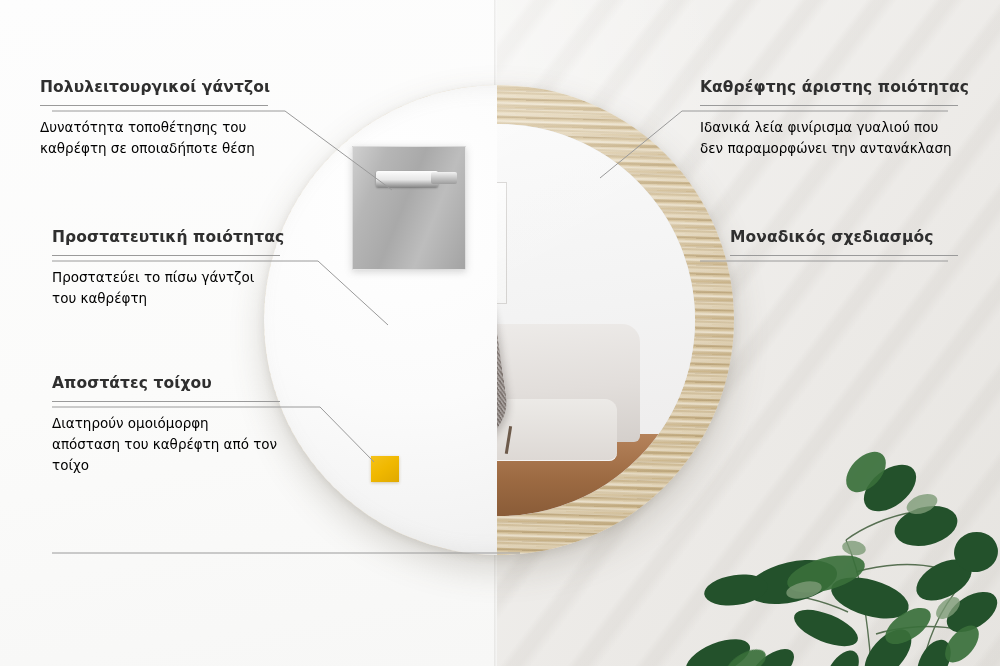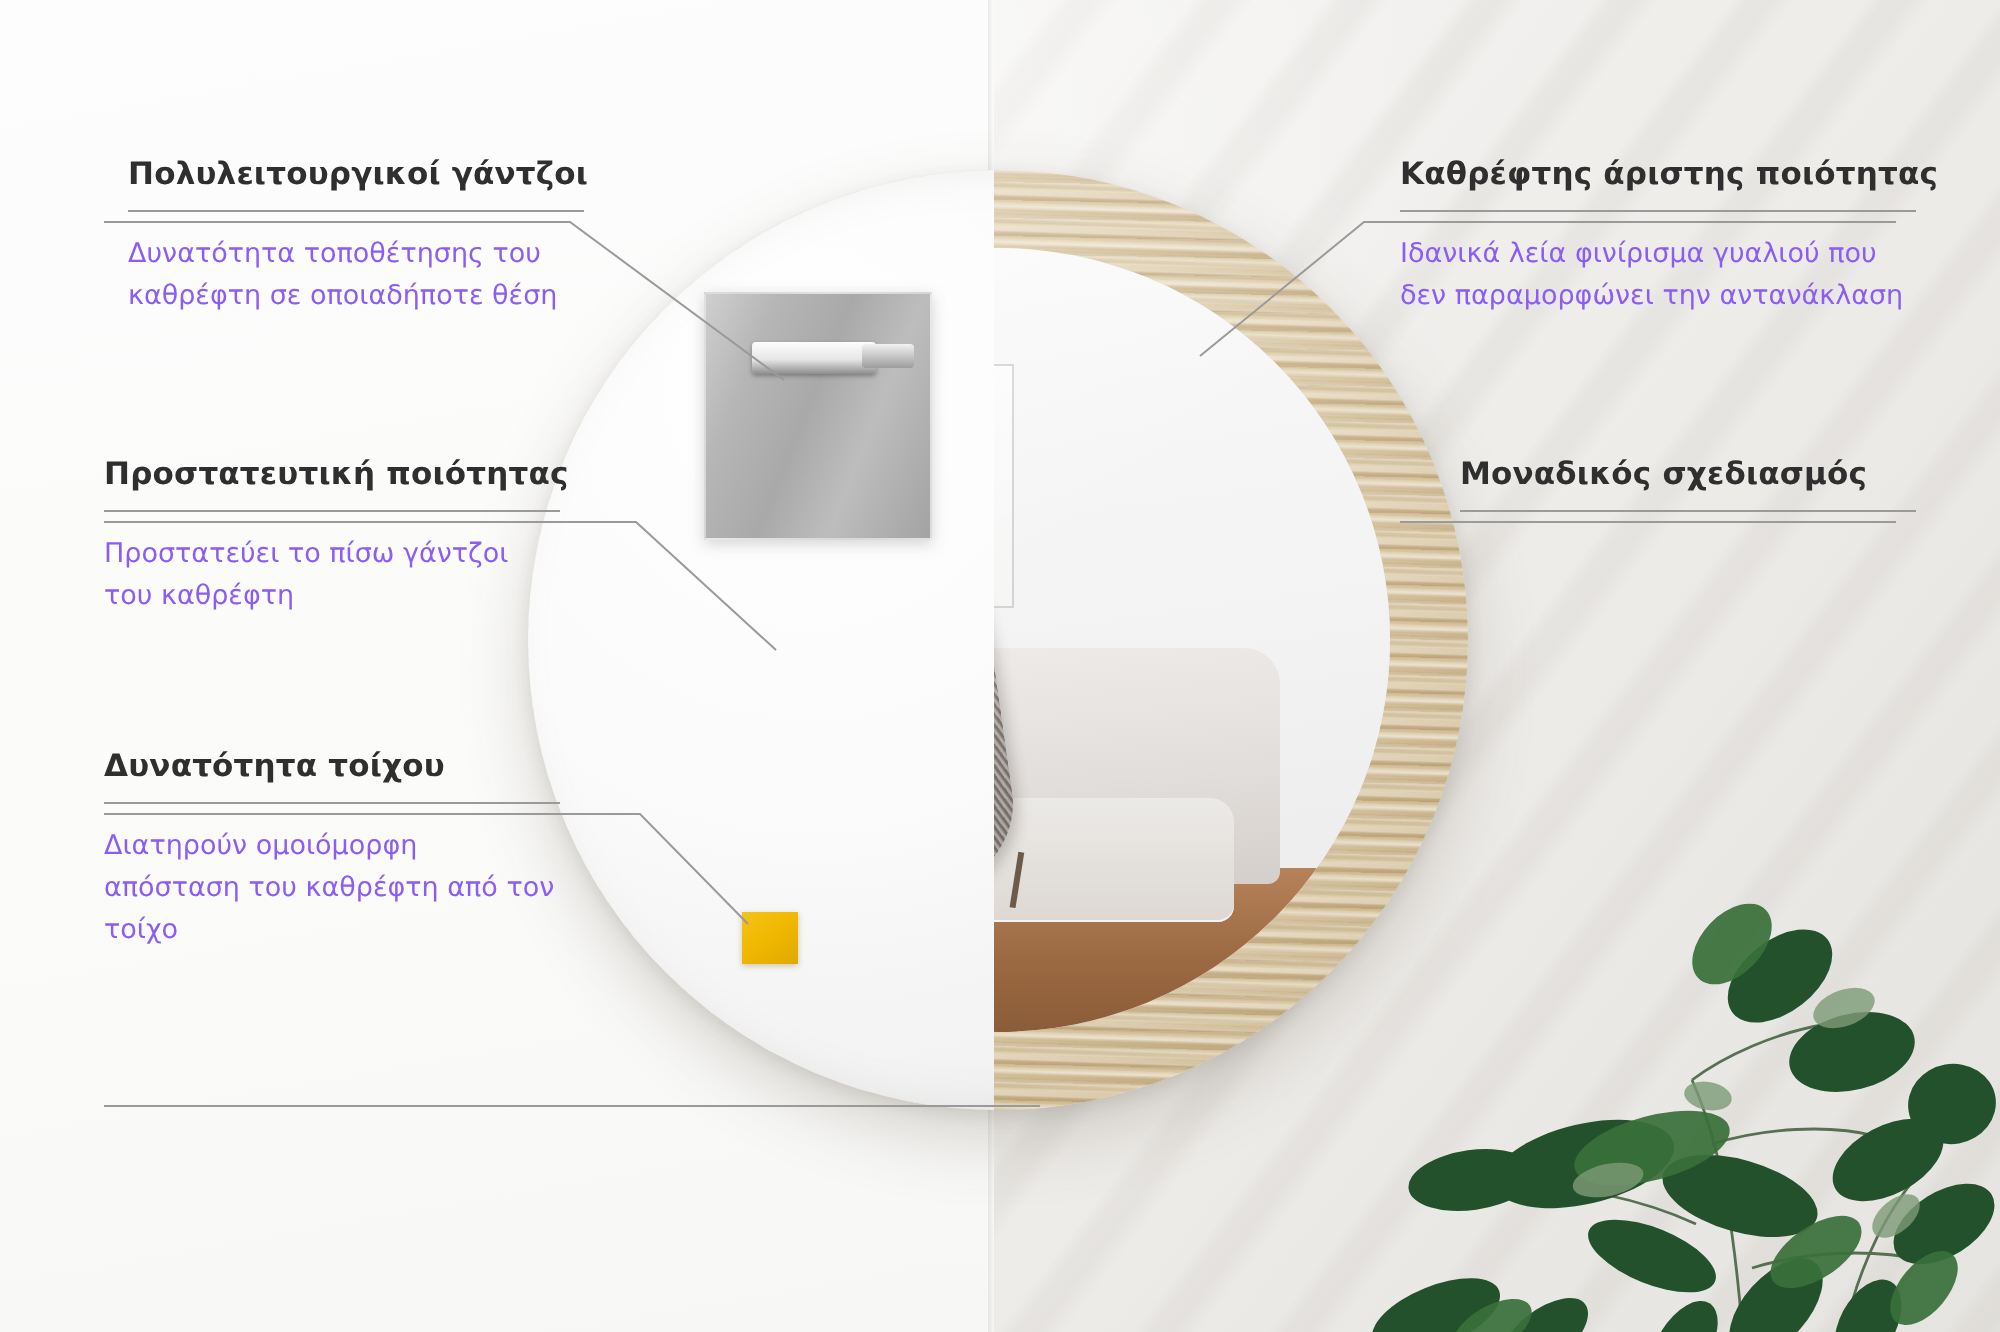--- a/index.html
+++ b/index.html
@@ -191,26 +191,26 @@
   
   .callout{ position:absolute; }
   .callout h3{
     font-size:15.5px; font-weight:bold; color:#2f2f2f;
     letter-spacing:.1px; white-space:nowrap;
   }
   .callout .rule{
     height:1px; background:#9a9a9a; margin-top:9px; margin-bottom:11px;
   }
   .callout p{
-    font-size:13.5px; line-height:1.55; color:#8b5cf6; font-weight:400;
+    font-size:13.5px; line-height:1.55; color:#000000; font-weight:400;
   }
   .callout.left h3, .callout.left p{ text-align:left; }
   .callout.right h3, .callout.right p{ }
 
-  .c1{ left:64px; top:78px;  width:228px; }
+  .c1{ left:40px; top:78px;  width:228px; }
   .c2{ left:52px; top:228px; width:228px; }
   .c3{ left:52px; top:374px; width:228px; }
   .c4{ left:52px; top:520px; width:228px; }
   .c5{ right:42px; top:78px;  width:258px; }
   .c6{ right:42px; top:228px; width:228px; }
 
   
   .leaders{ position:absolute; inset:0; pointer-events:none; }
 </style>
 </head>
@@ -279,21 +279,21 @@
     <p>Δυνατότητα τοποθέτησης του καθρέφτη σε οποιαδήποτε θέση</p>
   </div>
 
   <div class="callout left c2">
     <h3>Προστατευτική ποιότητας</h3>
     <div class="rule"></div>
     <p>Προστατεύει το πίσω γάντζοι του καθρέφτη</p>
   </div>
 
   <div class="callout left c3">
-    <h3>Δυνατότητα τοίχου</h3>
+    <h3>Αποστάτες τοίχου</h3>
     <div class="rule"></div>
     <p>Διατηρούν ομοιόμορφη απόσταση του καθρέφτη από τον τοίχο</p>
   </div>
 
 
   <div class="callout right c5">
     <h3>Καθρέφτης άριστης ποιότητας</h3>
     <div class="rule"></div>
     <p>Ιδανικά λεία φινίρισμα γυαλιού που δεν παραμορφώνει την αντανάκλαση</p>
   </div>

